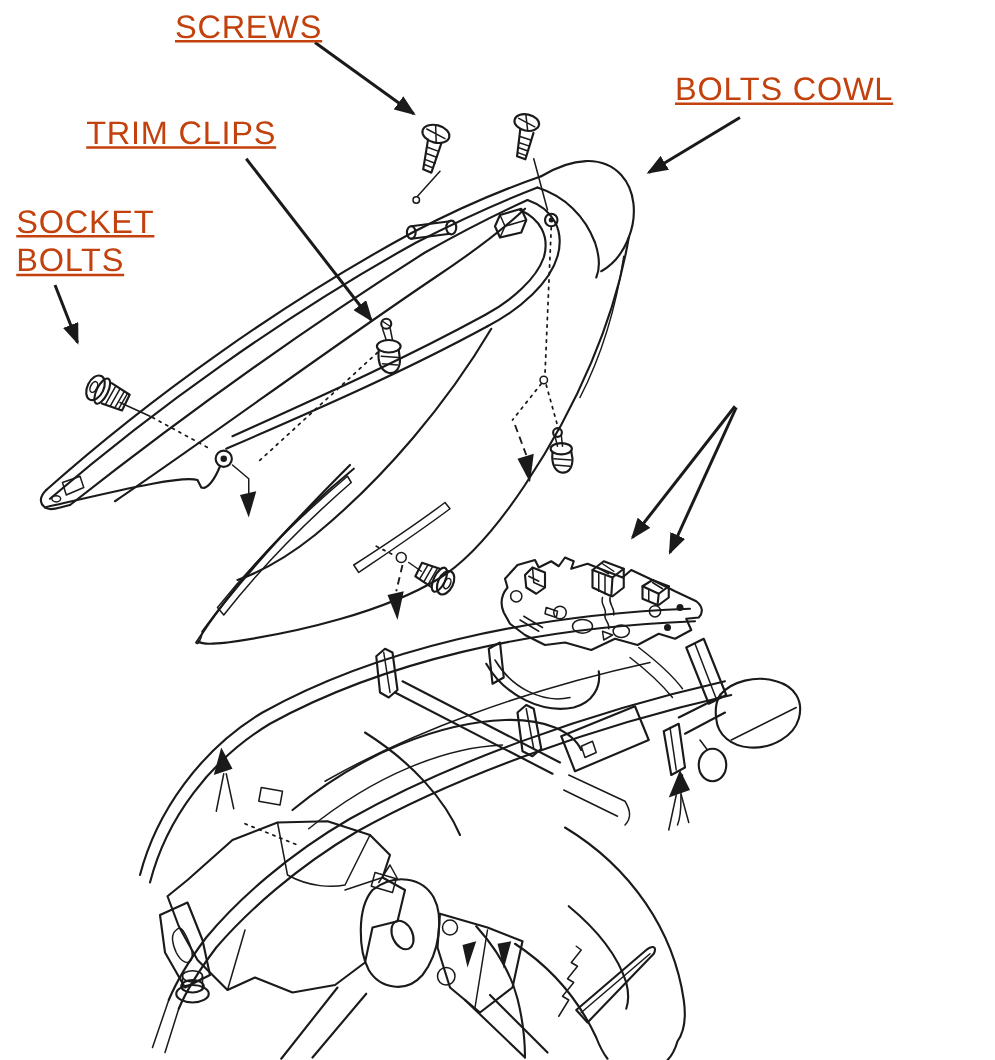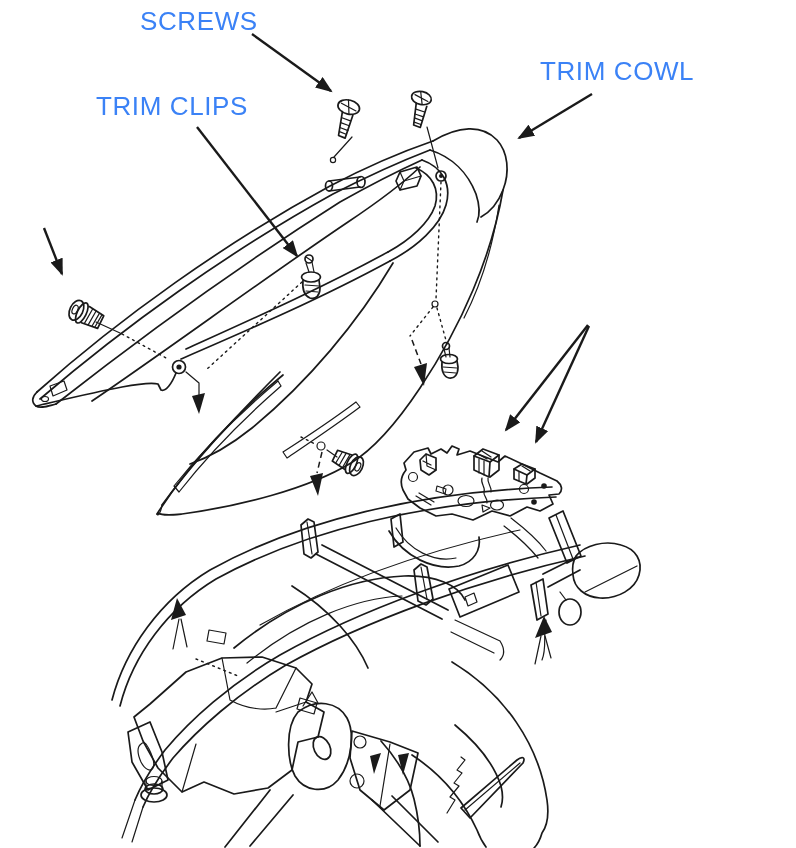--- a/index.html
+++ b/index.html
@@ -9,23 +9,24 @@
     background:#ffffff;
     overflow:hidden;
     font-family:"Liberation Sans", sans-serif;
   }
   .figure svg{position:absolute;left:0;top:0;}
   .callout{
     position:absolute;
     font-size:26px;
     line-height:31px;
     letter-spacing:0.6px;
-    color:#3b82f6;
+    color:#c2410c;
     white-space:pre-line;
     user-select:none;
+    text-decoration:underline;
   }
   .ln{fill:none;stroke:#1a1a1a;stroke-width:1.7;stroke-linecap:round;stroke-linejoin:round;}
   .tn{fill:none;stroke:#1a1a1a;stroke-width:1.2;stroke-linecap:round;stroke-linejoin:round;}
   .dot{fill:none;stroke:#1a1a1a;stroke-width:1.4;stroke-dasharray:1.8 4.2;stroke-linecap:round;}
   .dsh{fill:none;stroke:#1a1a1a;stroke-width:1.5;stroke-dasharray:6 4;}
   .lbl{fill:none;stroke:#1a1a1a;stroke-width:2.4;}
   .sol{fill:#1a1a1a;stroke:none;}
 </style>
 </head>
 <body>
@@ -279,15 +280,17 @@
     <path class="tn" d="M585,592 L637,566"></path>
     <ellipse class="ln" cx="570" cy="612" rx="11" ry="13"></ellipse>
     <path class="tn" d="M566,600 L560,592"></path>
     <path class="ln" d="M531,585 L543,579 L548,614 L537,620 Z"></path>
     <path class="tn" d="M536,582 L541,616"></path>
     <path class="tn" d="M546,620 C543,635 547,648 542,660"></path>
   </g>
 </svg>
 
   <div class="callout" style="left:140px;top:6px;">SCREWS</div>
-  <div class="callout" style="left:540px;top:56px;">TRIM COWL</div>
-  <div class="callout" style="left:96px;top:91px;">TRIM CLIPS</div>
+  <div class="callout" style="left:540px;top:56px;">BOLTS COWL</div>
+  <div class="callout" style="left:69px;top:91px;">TRIM CLIPS</div>
+  <div class="callout" style="left:13px;top:162px;">SOCKET
+BOLTS</div>
 </div>
 
 </body></html>

